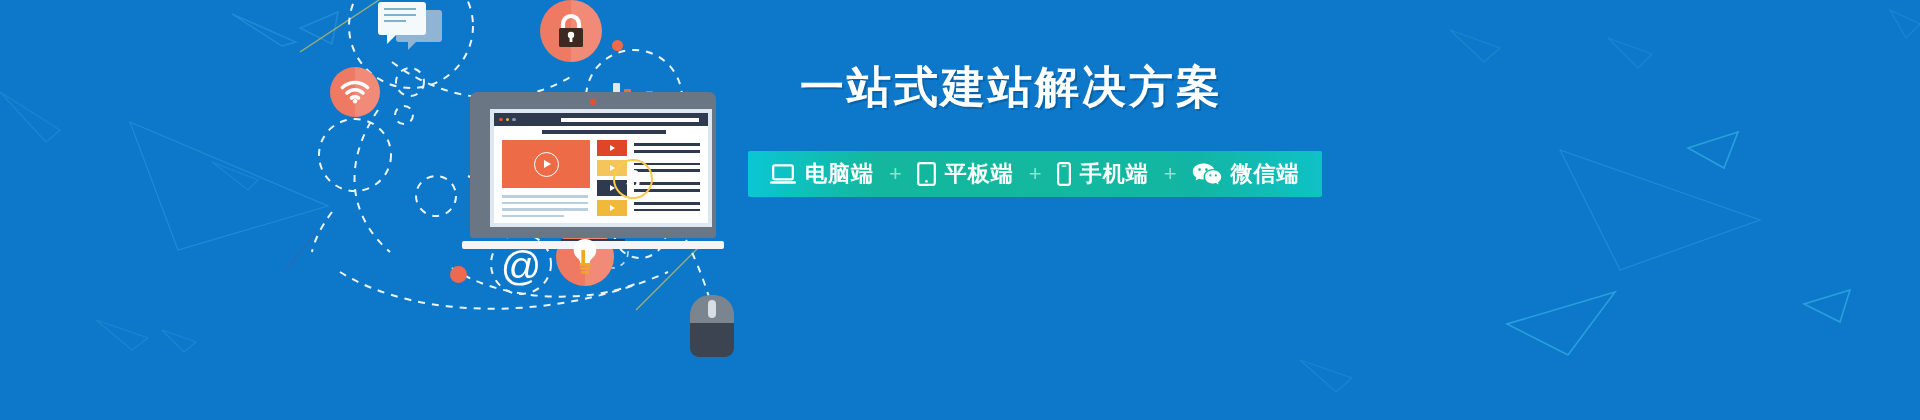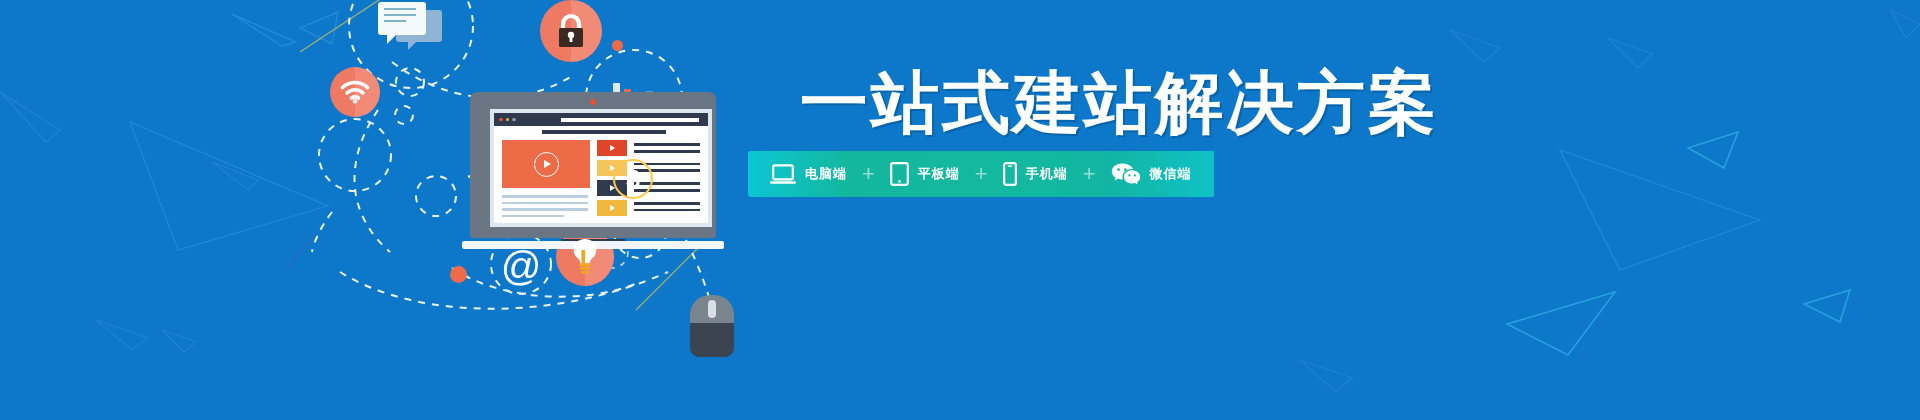--- a/index.html
+++ b/index.html
@@ -156,35 +156,34 @@
   .barchart span { width:7px; border-radius:1px; }
 
   
   .sdot { position:absolute; border-radius:50%; background:#ef6a4c; }
 
   
   .content { position:absolute; left:748px; top:0; width:1172px; height:420px; }
 
   .headline {
     position:absolute; left:52px; top:58px; width:600px;
-    color:#ffffff; font-size:68px; font-weight:700; letter-spacing:3px;
+    color:#ffffff; font-size:44px; font-weight:700; letter-spacing:3px;
     text-shadow:2px 2px 0 rgba(0,60,110,.35);
     white-space:nowrap;
-    text-align:center;
   }
 
   .devbar {
     position:absolute; left:0px; top:151px;
     height:46px; padding:0 16px;
     display:flex; align-items:center;
     background:linear-gradient(90deg,#0bc6d3 0%,#14b79d 22%,#12b89f 62%,#12b5a3 78%,#0fc2c6 100%);
     border-radius:2px;
   }
   .dev-item { display:flex; align-items:center; gap:9px; padding:0 6px; }
-  .dev-label { color:#ffffff; font-size:13px; font-weight:700; letter-spacing:1px; }
+  .dev-label { color:#ffffff; font-size:22px; font-weight:700; letter-spacing:1px; }
   .plus { color:rgba(255,255,255,.55); font-size:22px; font-weight:400; padding:0 9px; }
 
   .dev-ic { display:block; }
 
   .subline {
     position:absolute; left:42px; top:232px;
     color:#ffffff; font-size:34px; font-weight:400; letter-spacing:4px;
     white-space:nowrap;
   }
 </style>

